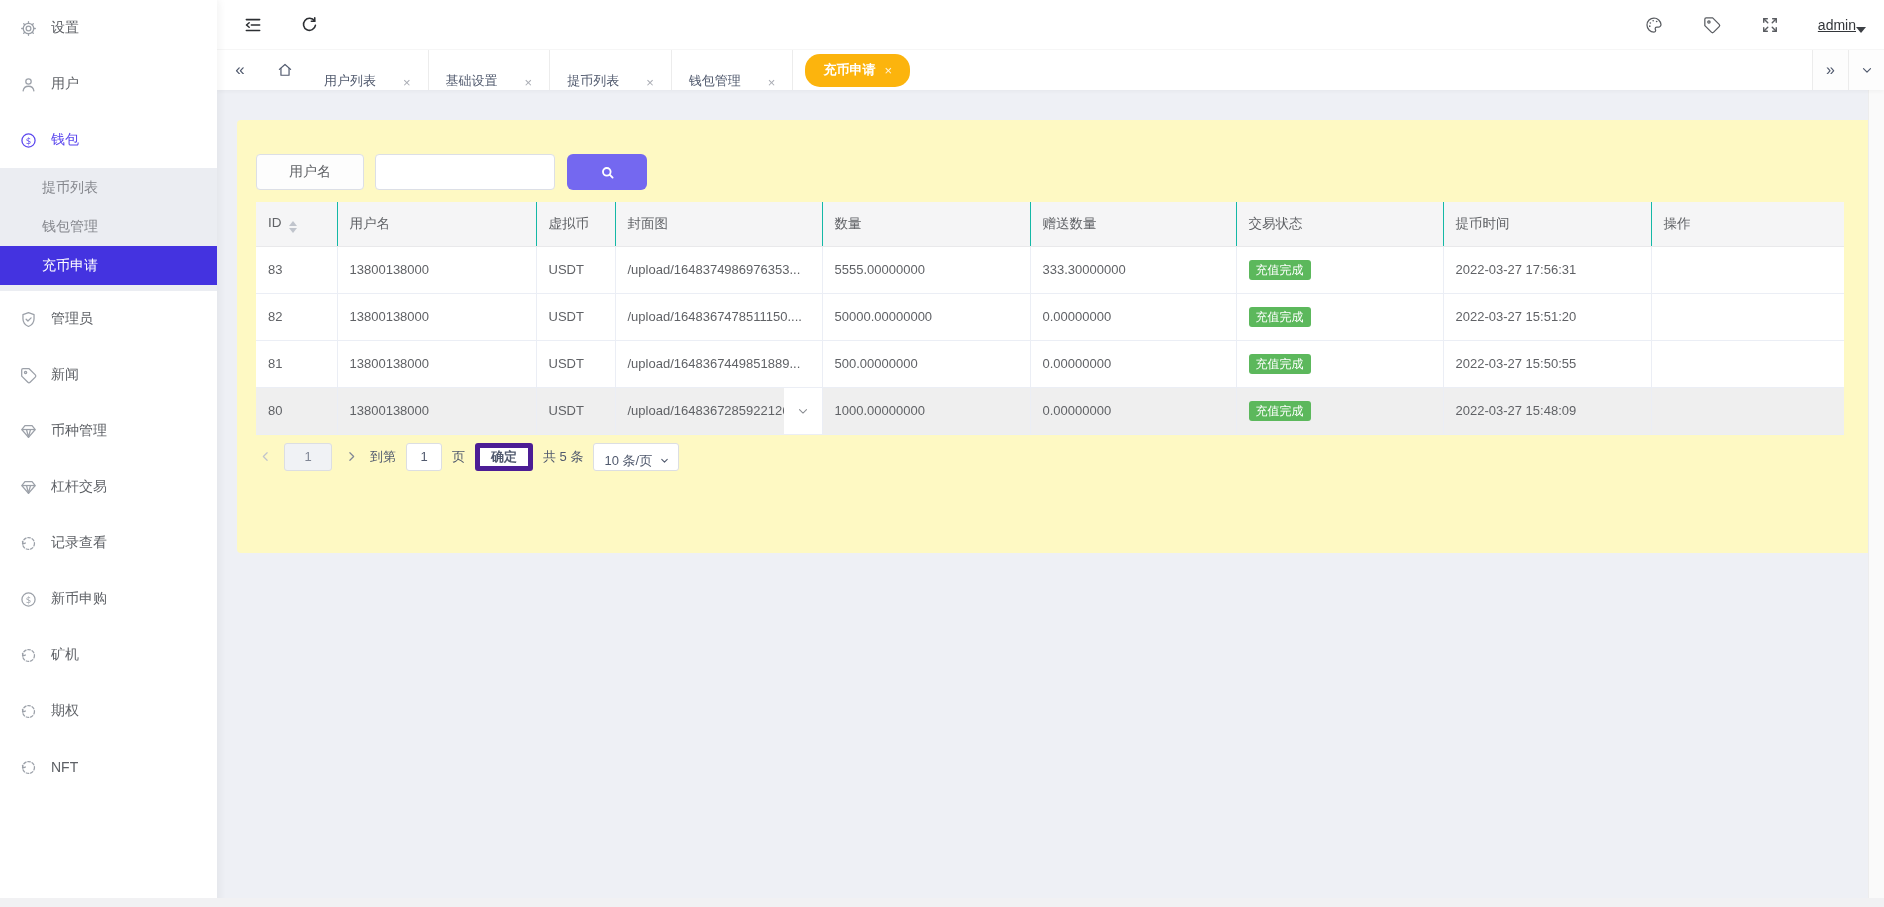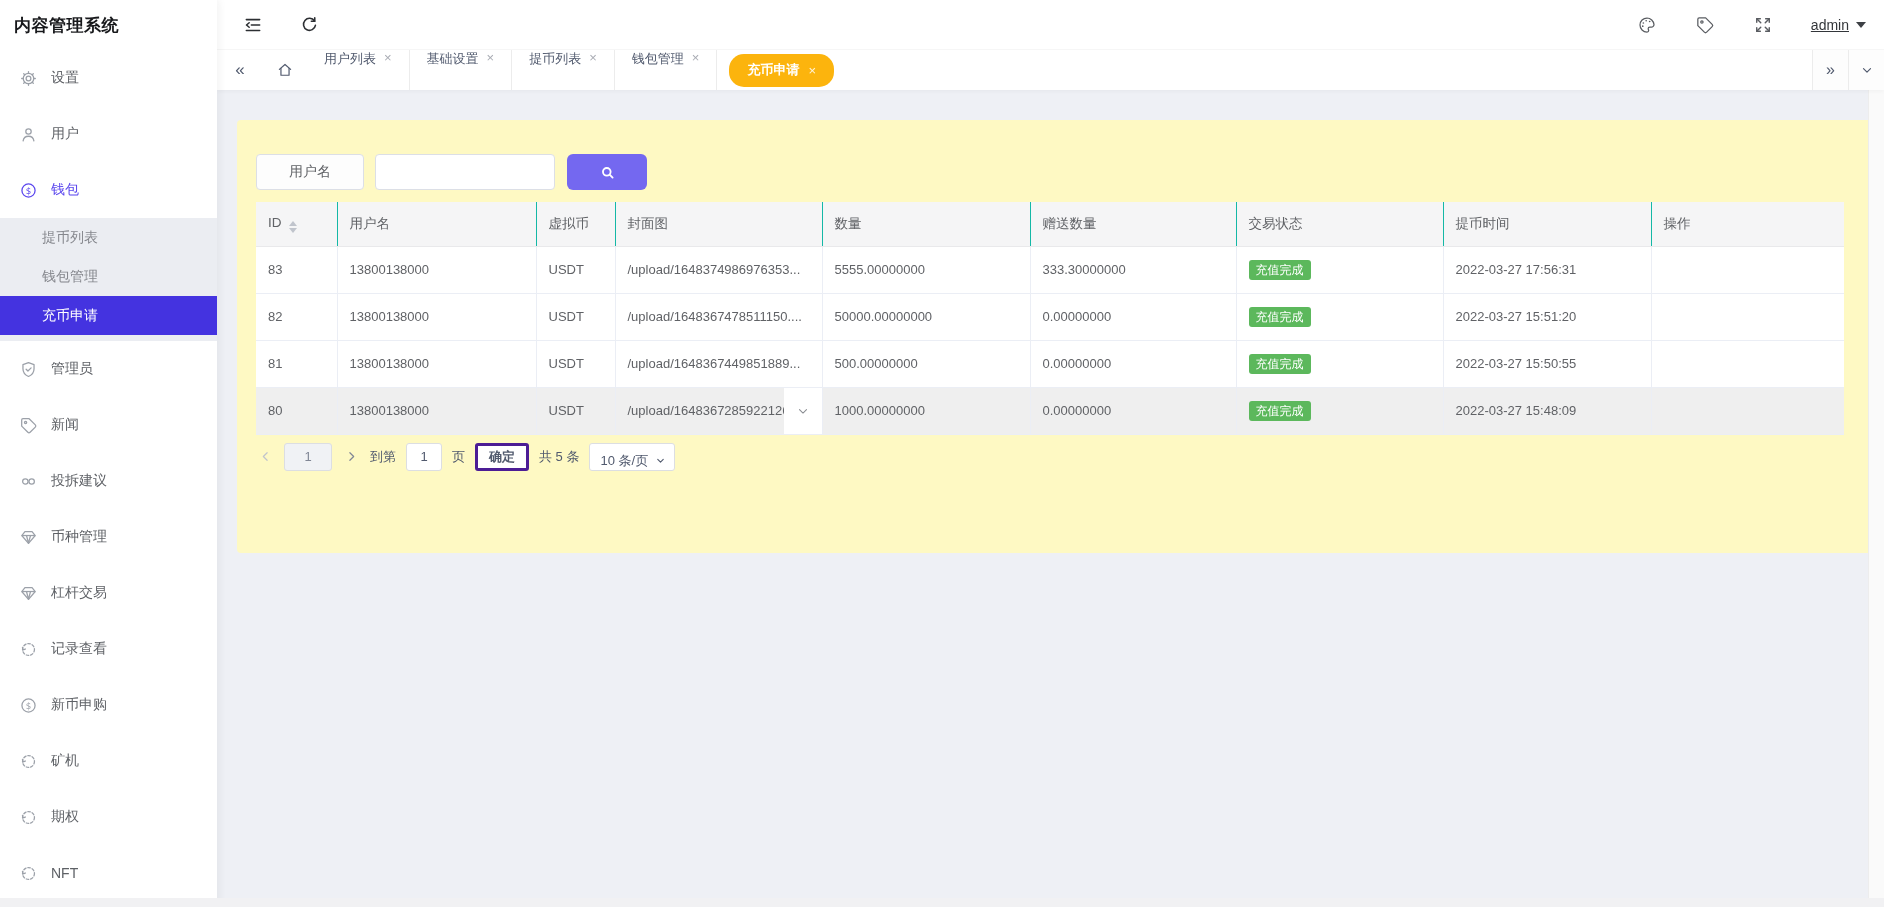--- a/index.html
+++ b/index.html
@@ -17,28 +17,28 @@
   .submenu { background:#ebedf2; padding-bottom:6px; }
   .sub-item { height:39px; display:flex; align-items:center; padding-left:42px; font-size:14px; color:#85878d; cursor:pointer; }
   .sub-item.active { background:var(--sidebar-active,#4433e0); color:#fff; }
 
   
   .topnav { position:absolute; left:217px; top:0; right:0; height:50px; background:#fff; display:flex; align-items:center; padding:0 18px 0 26px; border-bottom:1px solid #f6f6f6; z-index:5; }
   .nav-ico { width:20px; height:20px; color:#2c2f33; cursor:pointer; }
   .nav-left { display:flex; align-items:center; gap:36px; }
   .nav-right { margin-left:auto; display:flex; align-items:center; gap:38px; }
   .nav-right .nav-ico { color:#595c61; }
-  .user-menu { display:flex; align-items:center; gap:7px; cursor:pointer; font-size:14px; color:#33363a;text-decoration:underline; }
+  .user-menu { display:flex; align-items:flex-end; cursor:pointer; font-size:14px; color:#33363a;text-decoration:underline; }
   .caret-down-tri { width:0; height:0; border-left:5px solid transparent; border-right:5px solid transparent; border-top:6px solid #3d4045; }
 
   
   .tabbar { position:absolute; left:217px; top:50px; right:0; height:40px; background:#fff; display:flex; align-items:center; box-shadow:0 2px 4px rgba(0,0,0,.03); z-index:4; }
   .tab-arrow { width:46px; height:100%; display:flex; align-items:center; justify-content:center; font-size:17px; color:#515a6e; cursor:pointer; }
   .home-tab { width:44px; height:100%; display:flex; align-items:center; justify-content:center; cursor:pointer; color:#515a6e; }
-  .tab { height:100%; display:flex; align-items:flex-start; padding:0 17px; font-size:13px; color:#515a6e; border-right:1px solid #ececec; cursor:pointer; gap:8px; }
+  .tab { height:100%; display:flex; align-items:flex-end; padding:0 17px; font-size:13px; color:#515a6e; border-right:1px solid #ececec; cursor:pointer; gap:27px; }
   .tab .close-x { font-size:13px; color:#a8abb3; }
   .tab-active { height:33px; margin:0 12px; padding:0 18px; background:var(--tab-active,#fcb40d); border-radius:15px; border:none; color:#fff; font-weight:700; display:flex; align-items:center; gap:9px; font-size:13px; cursor:pointer; }
   .tab-active .close-x { color:rgba(255,255,255,.85); font-weight:400; }
   .tab-right { margin-left:auto; display:flex; height:100%; }
   .tab-right .box { width:36px; height:100%; display:flex; align-items:center; justify-content:center; border-left:1px solid #ececec; color:#515a6e; cursor:pointer; background:#fdfdfd; }
 
   
   .content { position:absolute; left:217px; top:90px; right:16px; bottom:0; background:#eef0f5; }
   .scroll-strip { position:absolute; right:0; top:90px; bottom:0; width:16px; background:#fafafa; border-left:1px solid #ededed; }
   .hscroll-strip { position:absolute; left:0; right:0; bottom:0; height:9px; background:#f1f1f3; z-index:9; }
@@ -63,28 +63,27 @@
   .sorter .dn { width:0; height:0; border-left:4px solid transparent; border-right:4px solid transparent; border-top:5px solid #c0c4cc; }
   .badge { display:inline-block; background:var(--badge-green,#5cb85c); color:#fff; font-size:12px; padding:4px 7px; border-radius:3px; line-height:1; }
   .cover-cell { position:relative; }
   .cover-chevron { position:absolute; right:0; top:0; width:38px; height:46px; background:#fff; display:flex; align-items:center; justify-content:center; color:#8a8d92; cursor:pointer; }
 
   
   .pagination { display:flex; align-items:center; margin-top:8px; font-size:13px; color:#515a6e; gap:10px; }
   .pg-arrow { width:18px; height:28px; display:flex; align-items:center; justify-content:center; cursor:pointer; }
   .pg-page { width:48px; height:28px; background:#f0f2f5; border:1px solid #dcdee2; border-radius:3px; display:flex; align-items:center; justify-content:center; color:#808695; cursor:pointer; }
   .pg-goto { width:36px; height:28px; border:1px solid #dcdee2; border-radius:3px; text-align:center; font-size:13px; color:#515a6e; outline:none; }
-  .pg-confirm { height:28px; padding:0 11px; background:#fff; border:3px solid #4c1d95; border-radius:3px; font-size:13px; font-weight:700; color:#515a6e; cursor:pointer; }
+  .pg-confirm { height:28px; padding:0 11px; background:#fff; border:5px solid #4c1d95; border-radius:3px; font-size:13px; font-weight:700; color:#515a6e; cursor:pointer; }
   .pg-select { height:28px; padding:8px 8px 0 10px; border:1px solid #dcdee2; border-radius:3px; display:flex; align-items:center; gap:7px; cursor:pointer; background:#fff; }
 </style>
 </head>
 <body>
 
 <div class="sidebar">
-  <div class="brand">内容管理系统</div>
 
   <div class="menu-item">
     <span class="ico">
       <svg viewBox="0 0 24 24" width="19" height="19" fill="none" stroke="currentColor" stroke-width="1.6" stroke-linecap="round">
         <circle cx="12" cy="12" r="3"></circle>
           <circle cx="12" cy="12" r="6.6"></circle>
         <line x1="18.6" y1="12" x2="20.6" y2="12"></line>
           <line x1="16.67" y1="16.67" x2="18.08" y2="18.08"></line>
         <line x1="12" y1="18.6" x2="12" y2="20.6"></line>
           <line x1="7.33" y1="16.67" x2="5.92" y2="18.08"></line>
@@ -136,29 +135,20 @@
   <div class="menu-item">
     <span class="ico">
       <svg viewBox="0 0 24 24" width="19" height="19" fill="none" stroke="currentColor" stroke-width="1.6" stroke-linejoin="round">
         <path d="M20.6 11.2 L12.8 3.4 H5 a1.6 1.6 0 0 0 -1.6 1.6 V12.8 L11.2 20.6 a2 2 0 0 0 2.8 0 l6.6 -6.6 a2 2 0 0 0 0 -2.8 Z"></path>
         <circle cx="8.3" cy="8.3" r="1.4"></circle>
       </svg>
     </span>
     <span>新闻</span>
   </div>
 
-  <div class="menu-item">
-    <span class="ico">
-      <svg viewBox="0 0 24 24" width="19" height="19" fill="none" stroke="currentColor" stroke-width="1.6">
-        <circle cx="8" cy="12" r="3.4"></circle>
-          <circle cx="16" cy="12" r="3.4"></circle>
-      </svg>
-    </span>
-    <span>投拆建议</span>
-  </div>
 
   <div class="menu-item">
     <span class="ico">
       <svg viewBox="0 0 24 24" width="19" height="19" fill="none" stroke="currentColor" stroke-width="1.6" stroke-linejoin="round">
         <path d="M7.5 4.5 h9 l4 5 L12 19.5 L3.5 9.5 Z"></path>
           <path d="M3.5 9.5 h17"></path>
           <path d="M9.5 9.5 L12 19.5 L14.5 9.5"></path>
       </svg>
     </span>
     <span>币种管理</span>

